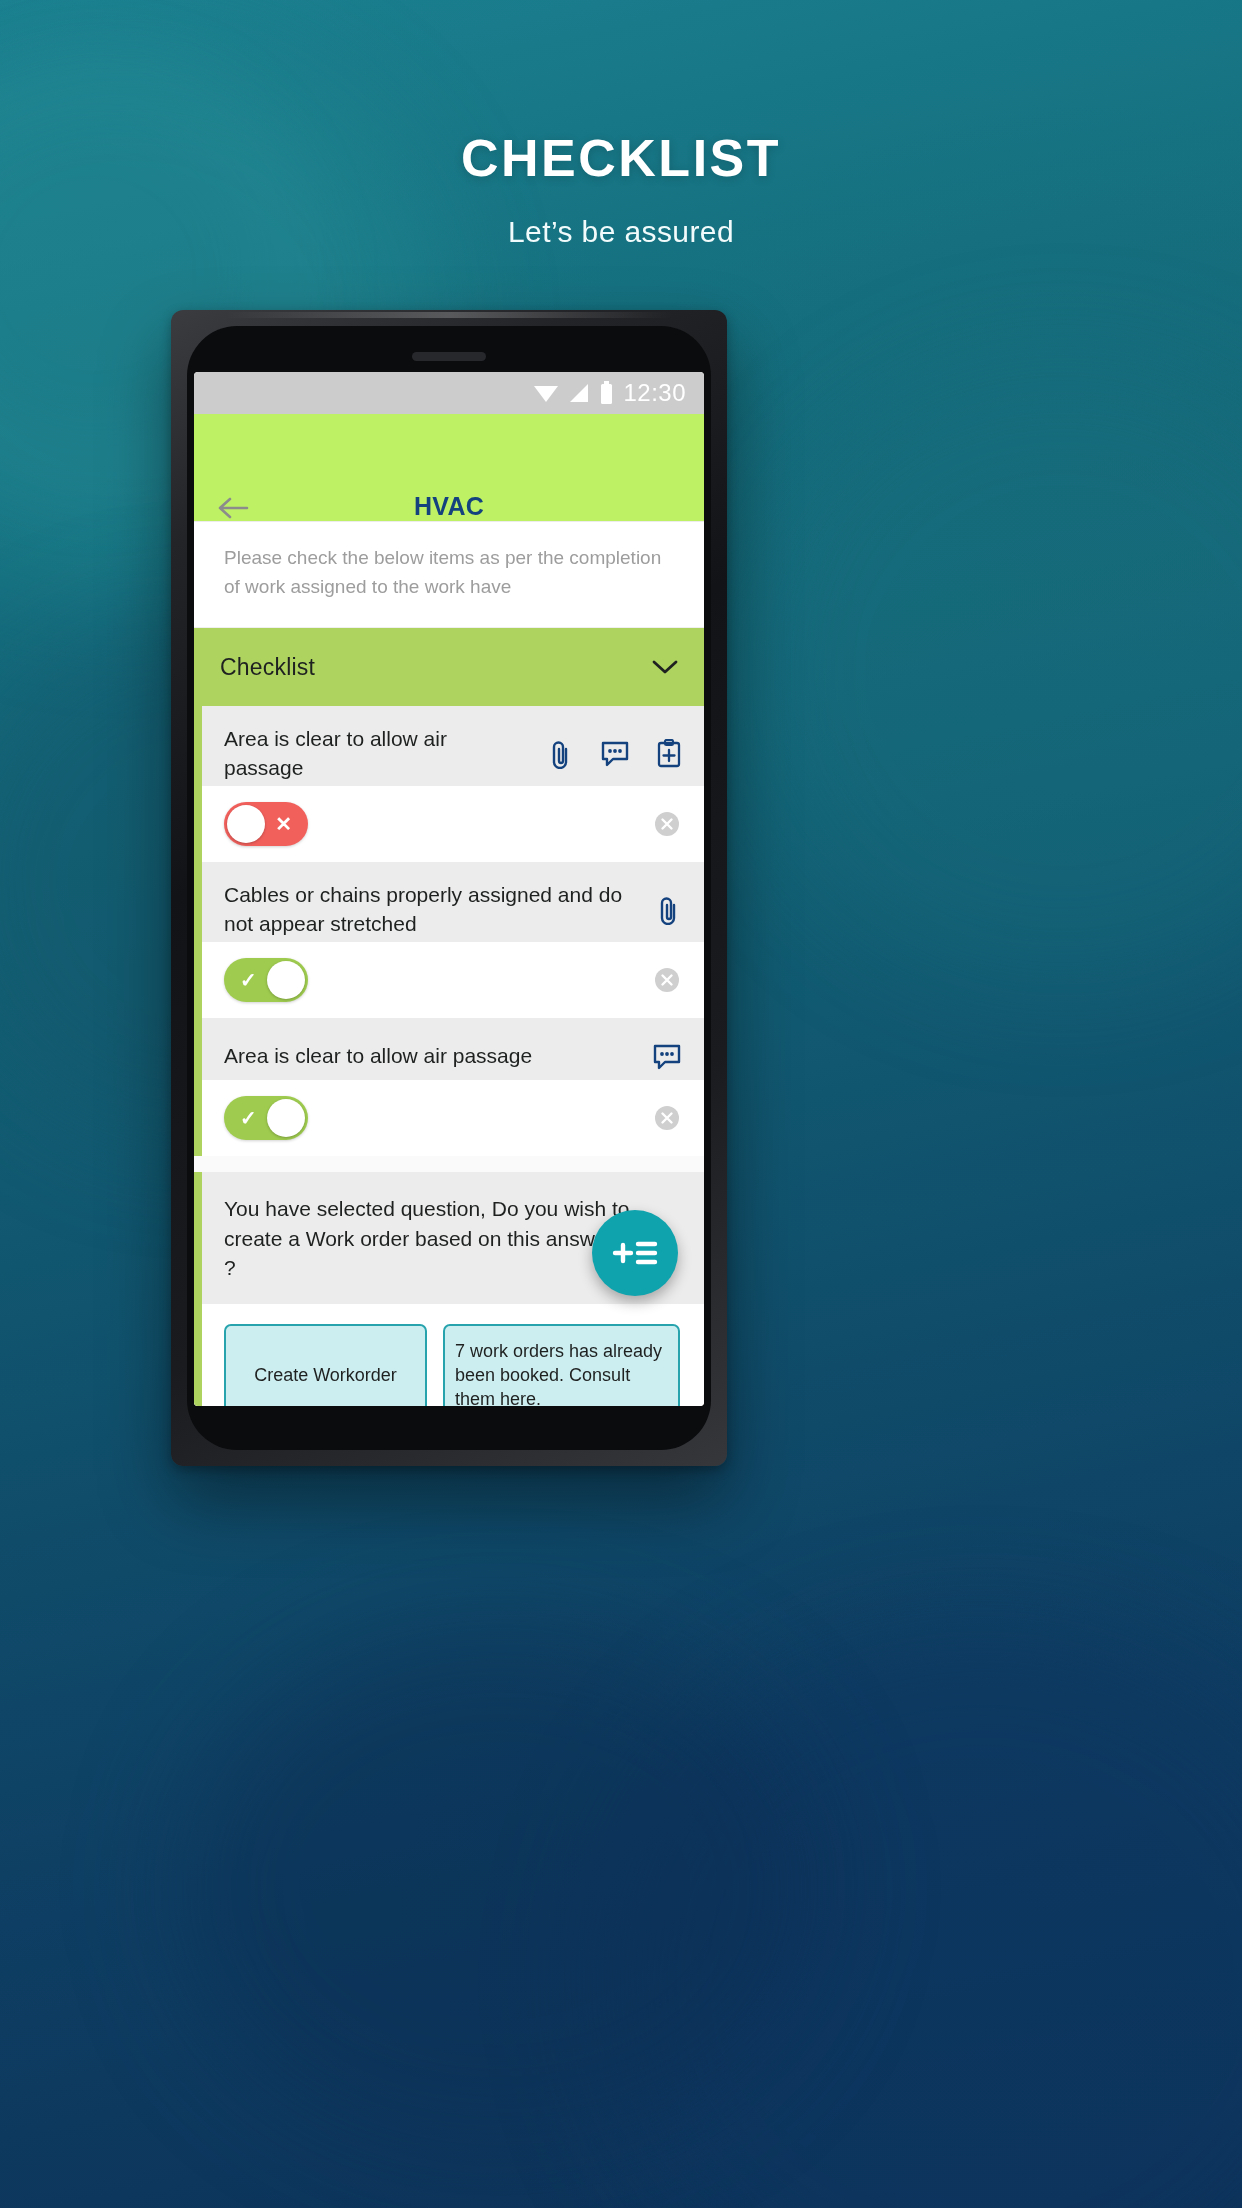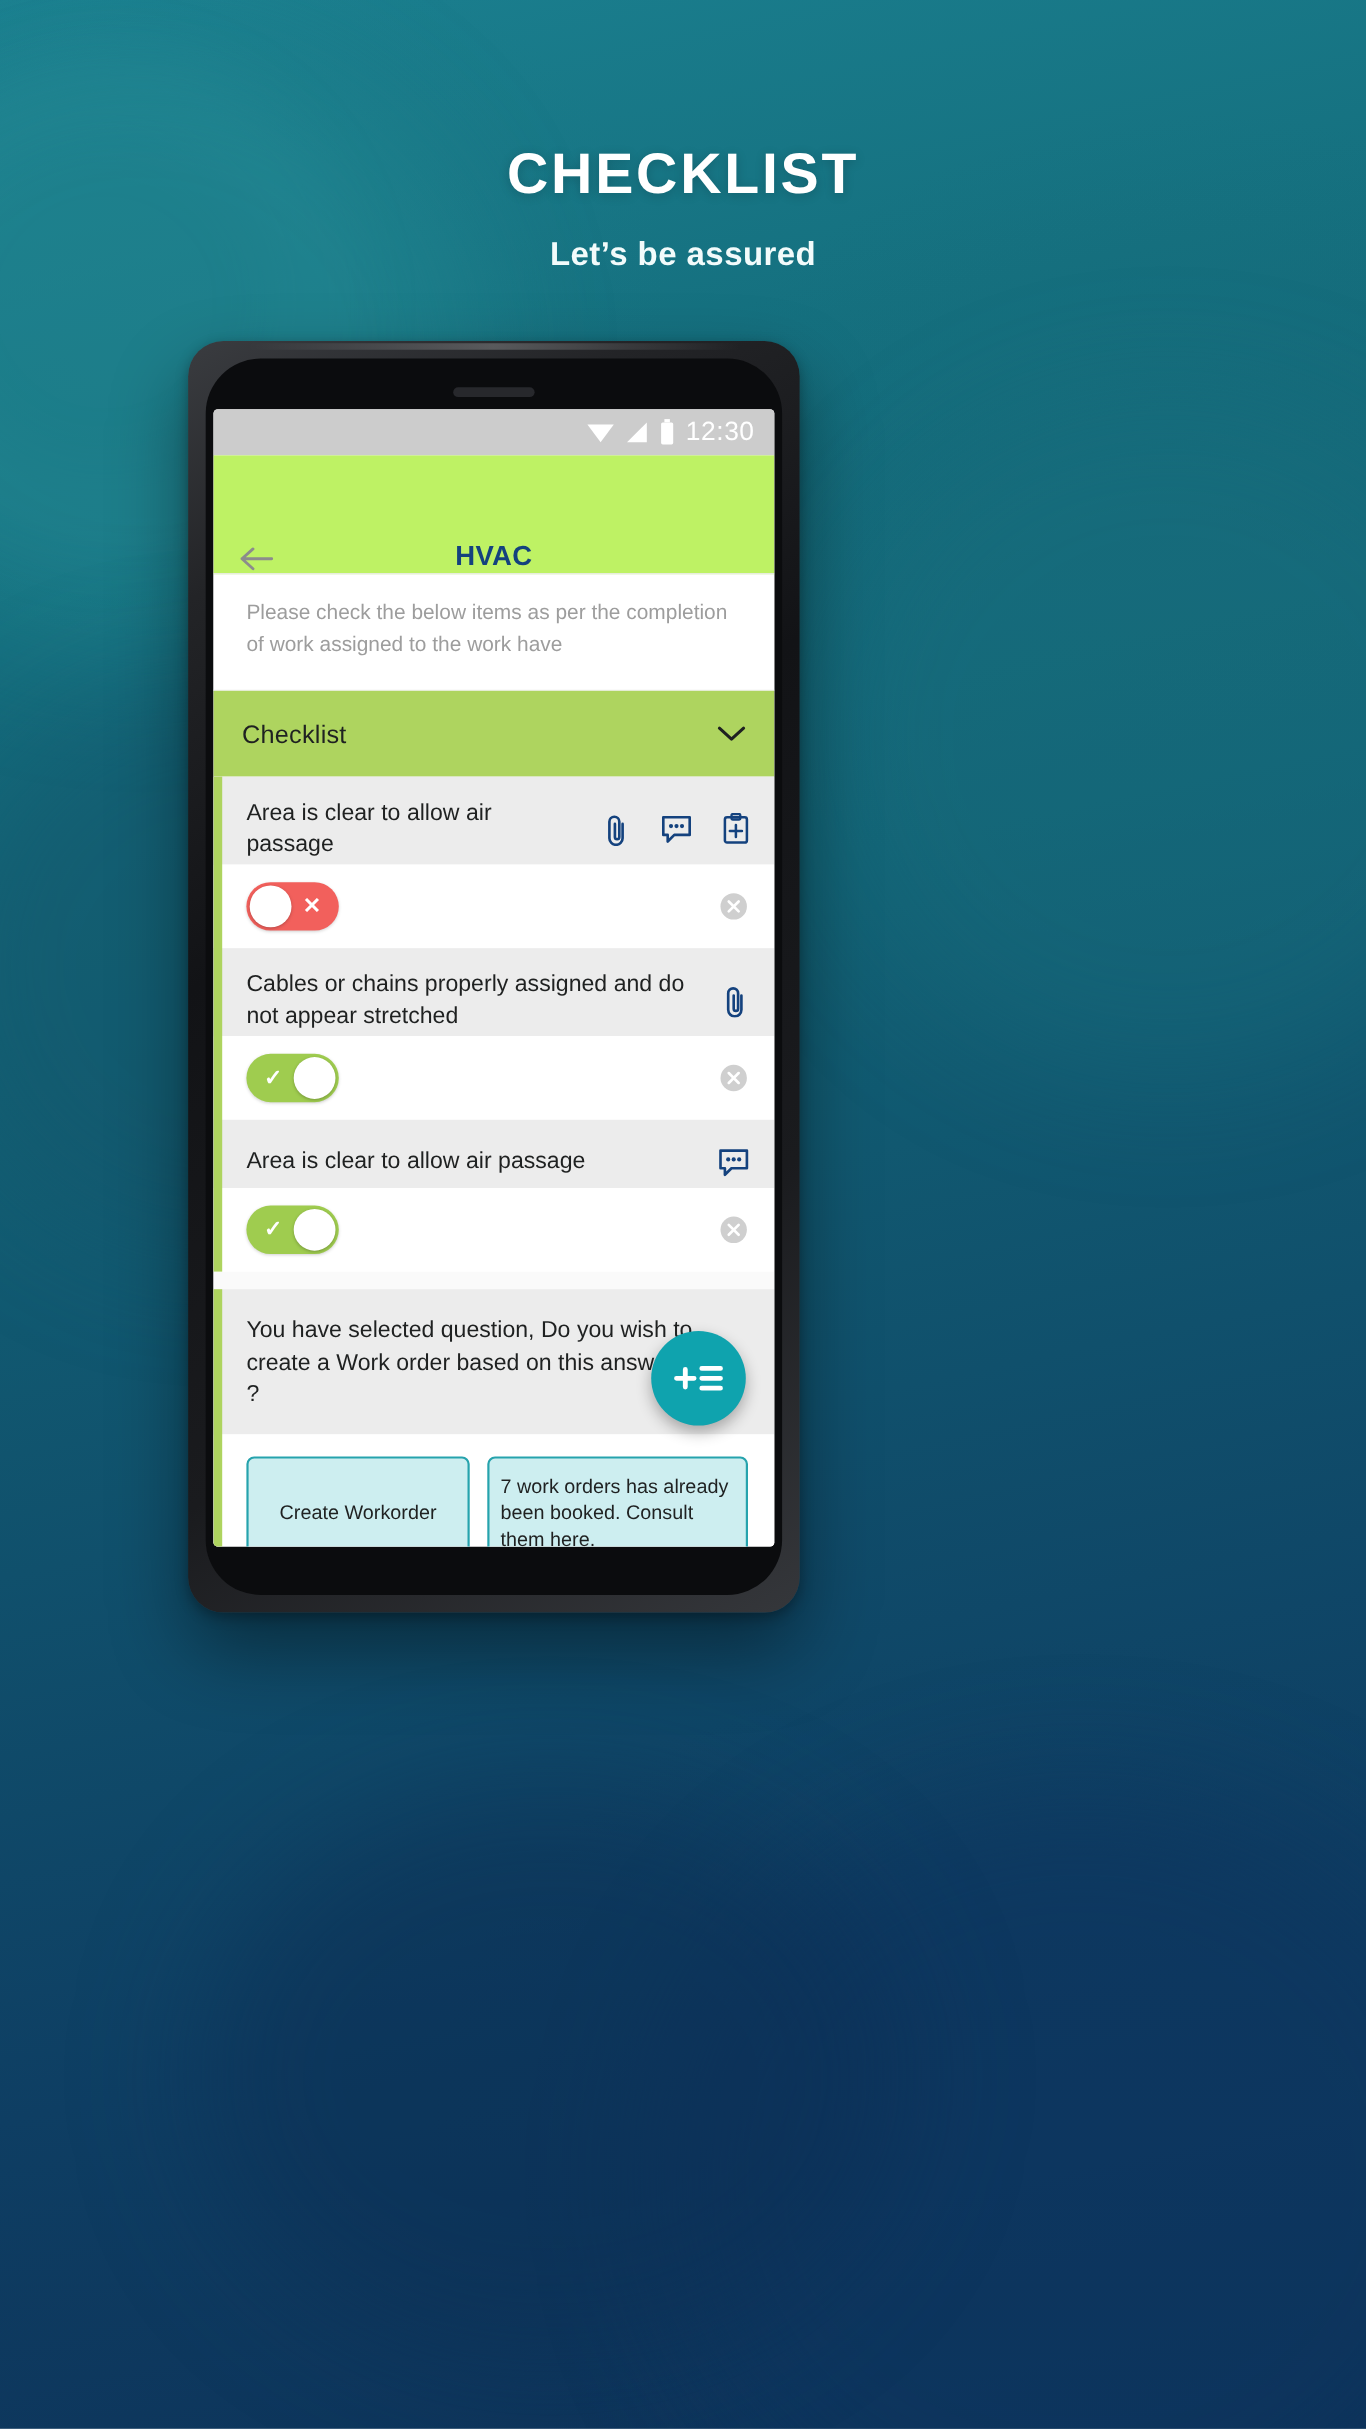--- a/index.html
+++ b/index.html
@@ -39,30 +39,30 @@
     font-size: 52px;
     font-weight: bold;
     letter-spacing: 2.5px;
     line-height: 1.1;
     text-shadow: 0 2px 10px rgba(0,0,0,0.18);
   }
   .headline .sub {
     margin-top: 28px;
     color: #f2fbfb;
     font-size: 30px;
-    font-weight: bold;
+    font-weight: normal;
     letter-spacing: 0.4px;
   }
 
   
   .phone {
     position: absolute;
     left: 171px; top: 310px;
     width: 556px; height: 1156px;
-    border-radius: 32px;
+    border-radius: 12px;
     background: linear-gradient(150deg,#3a3c40 0%, #232427 16%, #121316 40%, #1a1b1e 72%, #35373b 100%);
     box-shadow: 0 34px 70px rgba(0,0,0,0.42), 0 4px 12px rgba(0,0,0,0.3);
     z-index: 6;
     padding: 16px;
   }
   .phone::before { 
     content: ""; position: absolute; left: 54px; right: 54px; top: 2px; height: 6px;
     background: linear-gradient(90deg, rgba(255,255,255,0.0), rgba(255,255,255,0.22), rgba(255,255,255,0.0));
     border-radius: 4px;
   }

